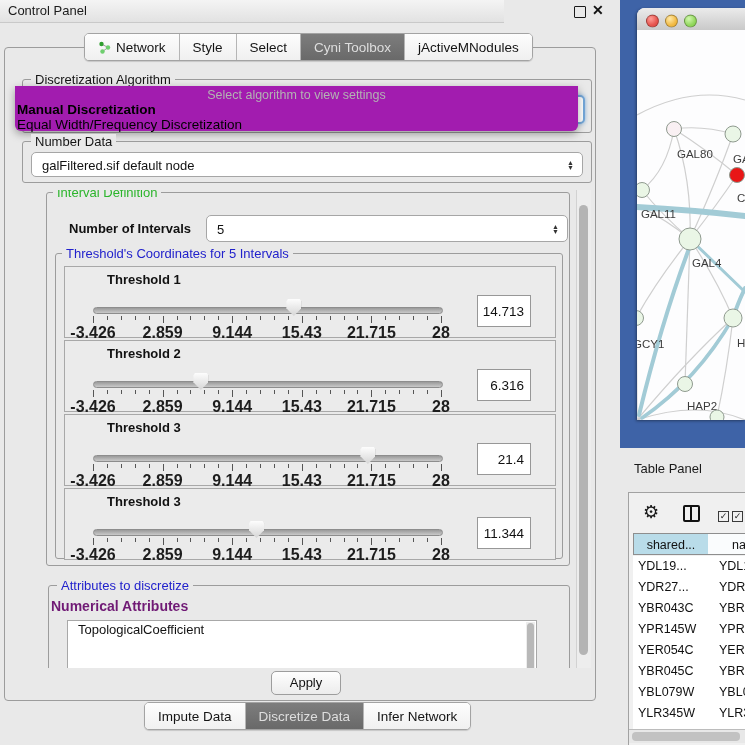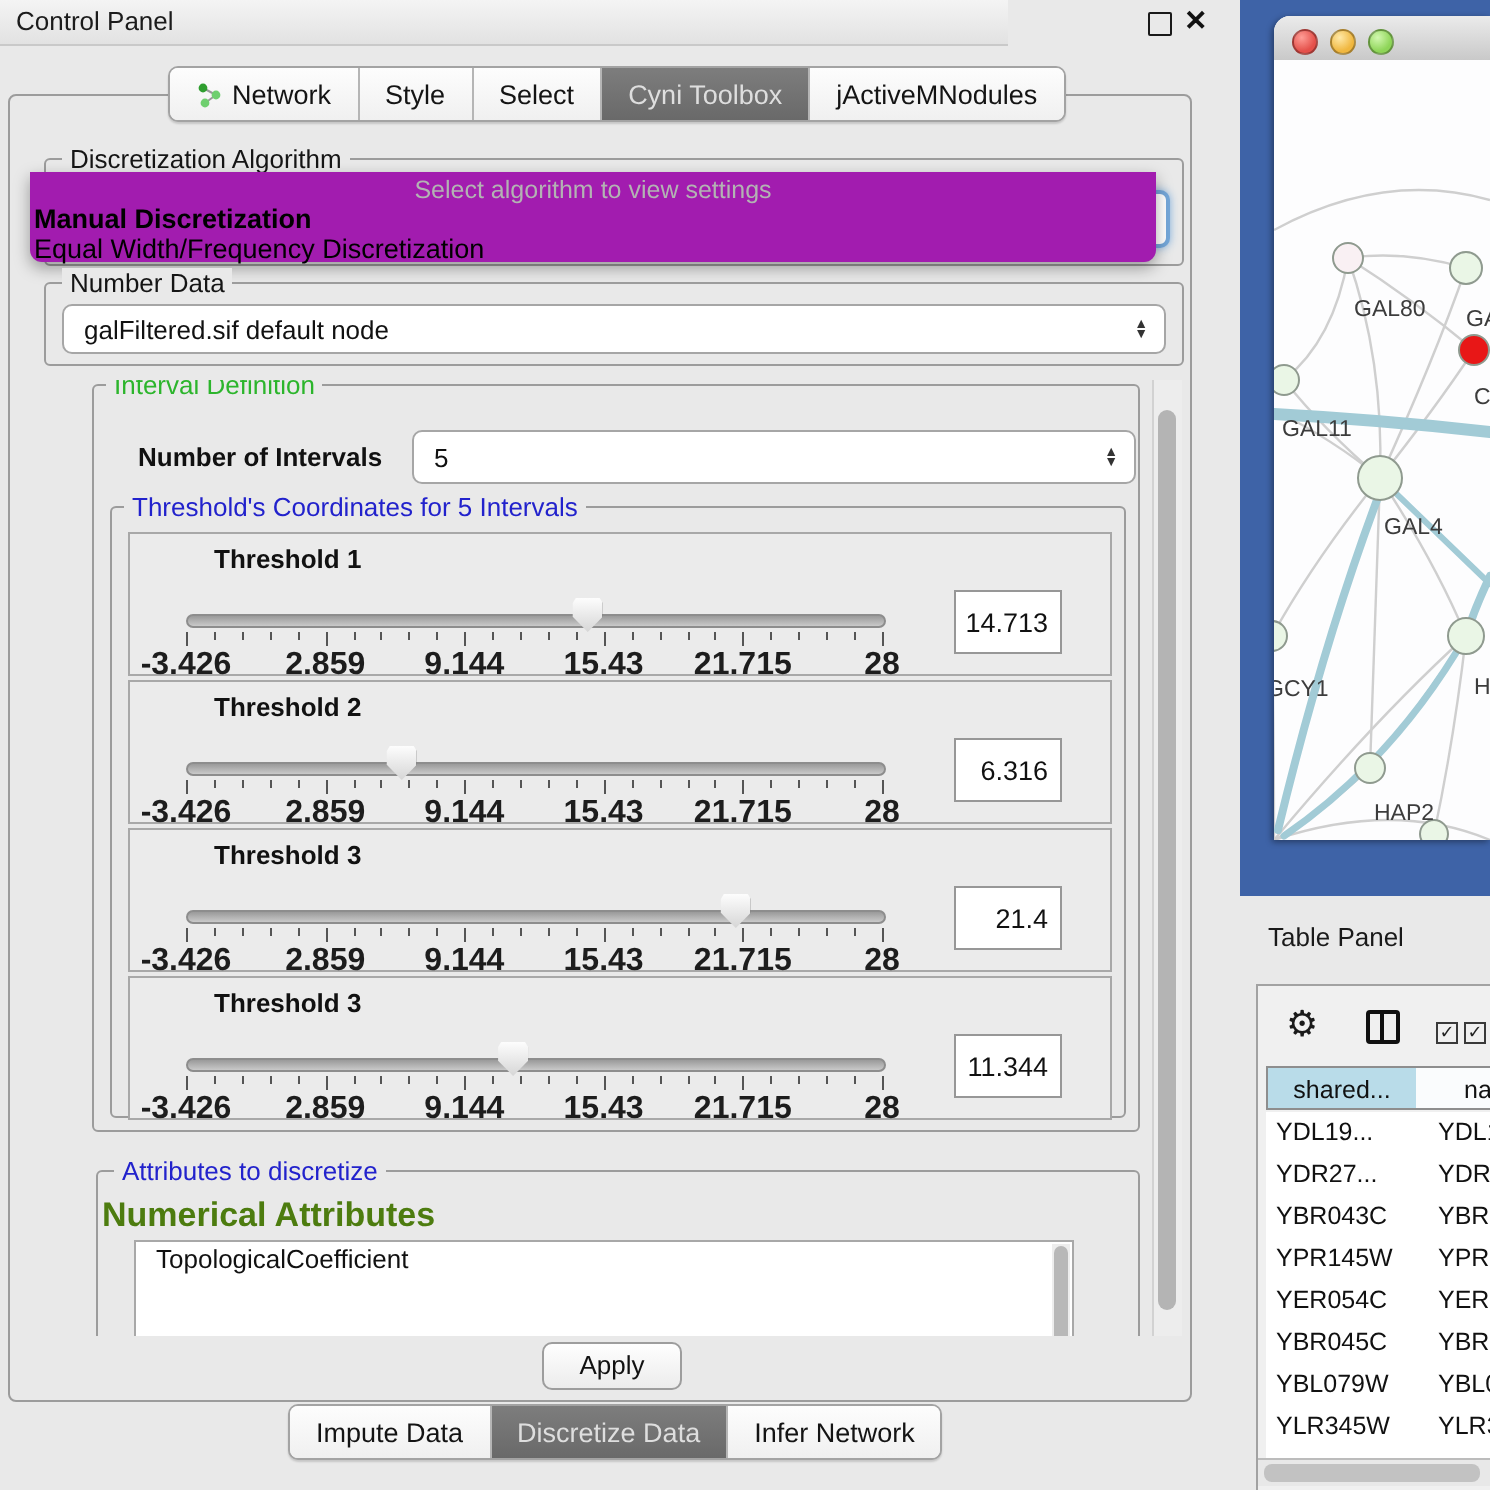--- a/index.html
+++ b/index.html
@@ -322,21 +322,21 @@
                 <div class="tick-label" style="left: 348px;">28</div>
               </div>
               <div class="thr-value">11.344</div>
             </div>
           </div>
       </div>
     </div>
 
     <div class="abs group" style="left:34px;top:395px;width:520px;height:110px;">
       <span class="group-label blue">Attributes to discretize</span>
-      <span class="label" style="left:2px;top:12px;font-size:17px;font-weight:bold;color:#4d7c0f;">Numerical Attributes</span>
+      <span class="label" style="left:2px;top:12px;font-size:14px;font-weight:bold;color:#701a75;">Numerical Attributes</span>
       <div class="attr-list">
         <div id="attr-items">
             <div class="attr-item">TopologicalCoefficient</div>
           </div>
         <div class="list-scroll">
             <div class="thumb"></div>
           </div>
       </div>
     </div>
   </div>

